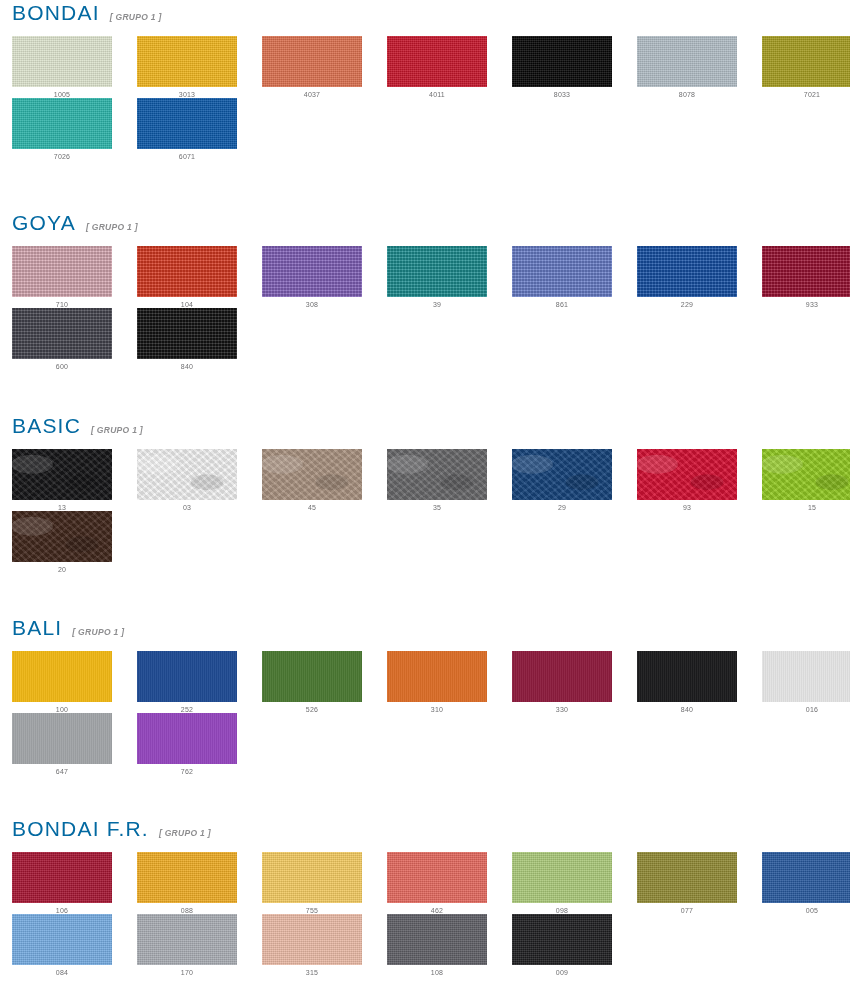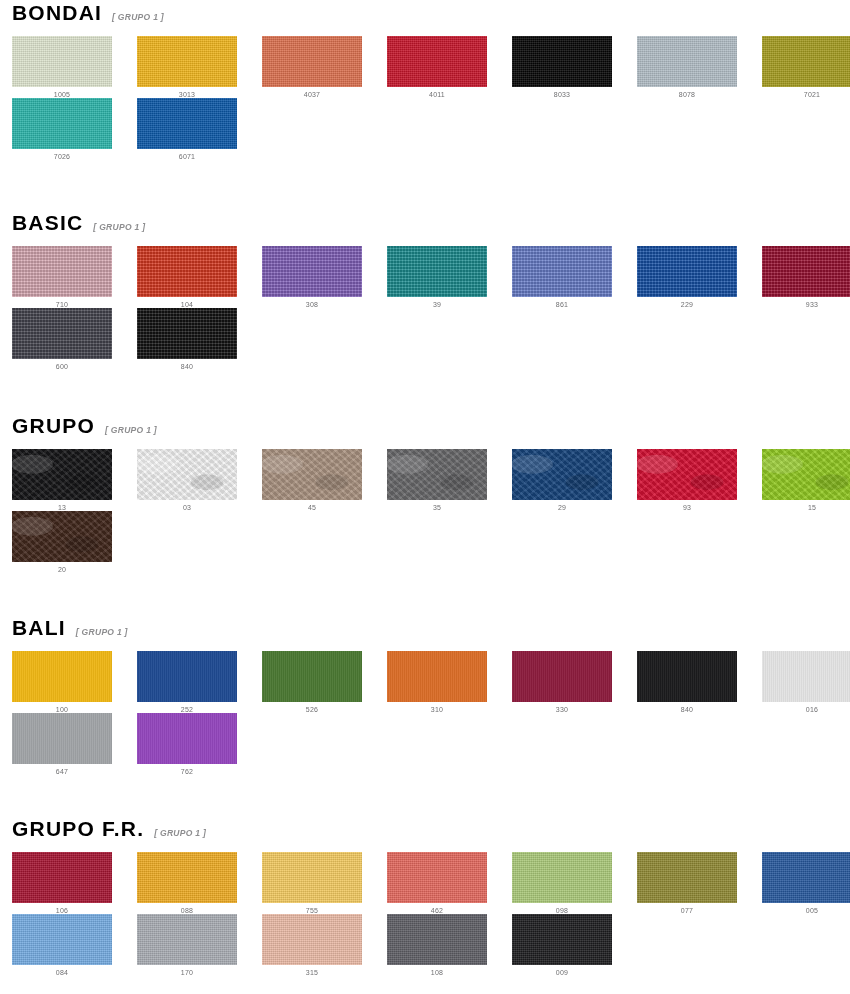--- a/index.html
+++ b/index.html
@@ -29,23 +29,23 @@
   }
   .collection-head {
     display: flex;
     align-items: baseline;
     gap: 10px;
     padding-left: 0px;
   }
   .collection-title {
     font-family: "Liberation Sans", sans-serif;
     font-size: 21px;
-    font-weight: 700;
+    font-weight: 400;
     letter-spacing: 1.2px;
-    color: #000000;
+    color: #0369a1;
     line-height: 1;
     white-space: nowrap;
   }
   .collection-group {
     font-family: "Liberation Sans", sans-serif;
     font-size: 8.5px;
     font-style: italic;
     font-weight: bold;
     letter-spacing: 0.3px;
     color: #8d8d8f;
@@ -163,21 +163,21 @@
           </div>
           <div class="swatch-cell">
             <div class="swatch-chip " style="background-color: rgb(11, 87, 166);"></div>
             <span class="swatch-label">6071</span>
           </div>
         </div>
       </div>
     </div>
     <div class="collection" style="position: absolute; left: 12px; top: 212px;">
       <div class="collection-head">
-        <div class="collection-title">BASIC</div>
+        <div class="collection-title">GOYA</div>
         <div class="collection-group">[ GRUPO 1 ]</div>
       </div>
       <div class="swatch-rows">
         <div class="swatch-row">
           <div class="swatch-cell">
             <div class="swatch-chip tex-coarse" style="background-color: rgb(219, 172, 182);"></div>
             <span class="swatch-label">710</span>
           </div>
           <div class="swatch-cell">
             <div class="swatch-chip tex-coarse" style="background-color: rgb(218, 58, 34);"></div>
@@ -211,21 +211,21 @@
           </div>
           <div class="swatch-cell">
             <div class="swatch-chip tex-coarse" style="background-color: rgb(20, 20, 20);"></div>
             <span class="swatch-label">840</span>
           </div>
         </div>
       </div>
     </div>
     <div class="collection" style="position: absolute; left: 12px; top: 415px;">
       <div class="collection-head">
-        <div class="collection-title">GRUPO</div>
+        <div class="collection-title">BASIC</div>
         <div class="collection-group">[ GRUPO 1 ]</div>
       </div>
       <div class="swatch-rows">
         <div class="swatch-row">
           <div class="swatch-cell">
             <div class="swatch-chip tex-leather" style="background-color: rgb(24, 24, 26);"></div>
             <span class="swatch-label">13</span>
           </div>
           <div class="swatch-cell">
             <div class="swatch-chip tex-leather" style="background-color: rgb(244, 244, 244);"></div>
@@ -303,21 +303,21 @@
           </div>
           <div class="swatch-cell">
             <div class="swatch-chip tex-fine" style="background-color: rgb(146, 70, 187);"></div>
             <span class="swatch-label">762</span>
           </div>
         </div>
       </div>
     </div>
     <div class="collection" style="position: absolute; left: 12px; top: 818px;">
       <div class="collection-head">
-        <div class="collection-title">GRUPO F.R.</div>
+        <div class="collection-title">BONDAI F.R.</div>
         <div class="collection-group">[ GRUPO 1 ]</div>
       </div>
       <div class="swatch-rows">
         <div class="swatch-row">
           <div class="swatch-cell">
             <div class="swatch-chip " style="background-color: rgb(164, 20, 49);"></div>
             <span class="swatch-label">106</span>
           </div>
           <div class="swatch-cell">
             <div class="swatch-chip " style="background-color: rgb(237, 170, 34);"></div>

